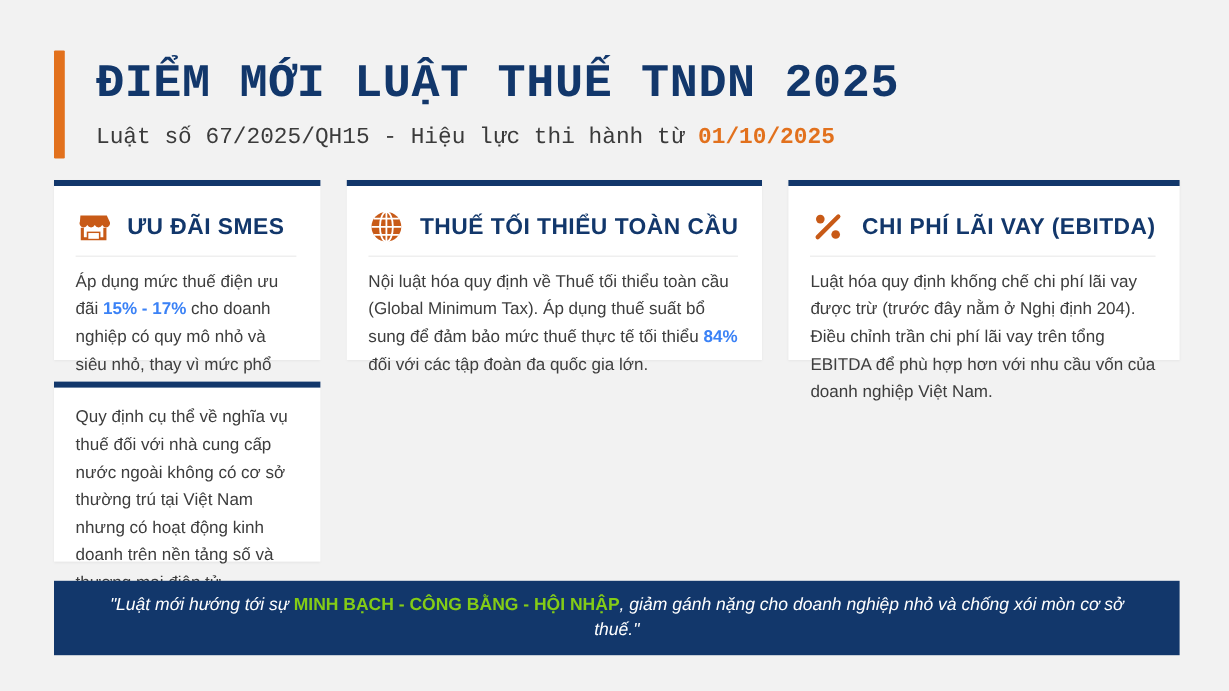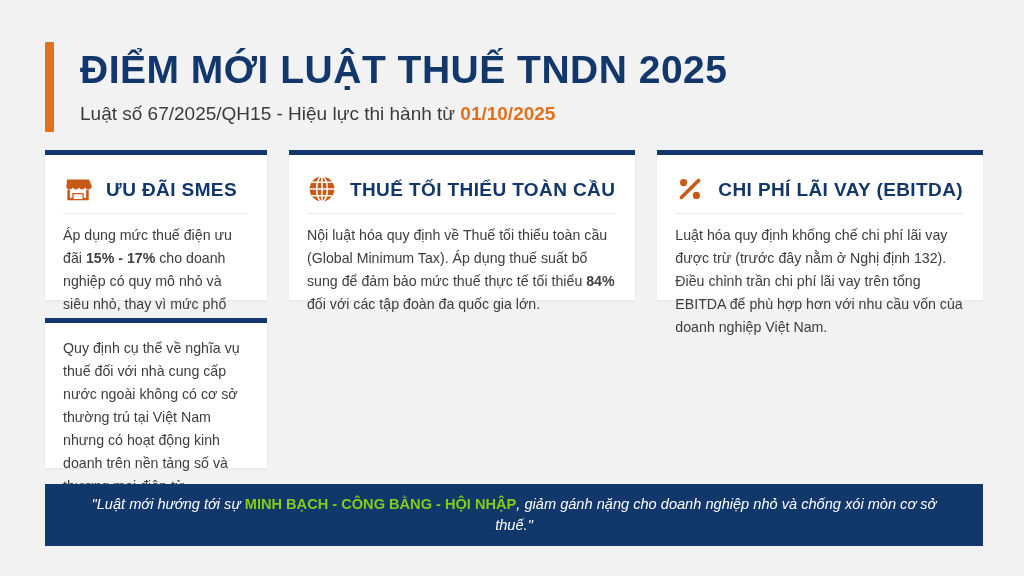--- a/index.html
+++ b/index.html
@@ -35,20 +35,21 @@
     width: 9px;
     background: #E2711D;
     flex: 0 0 9px;
     border-radius: 1px;
   }
   .header-text {
     padding-left: 26px;
     display: flex;
     flex-direction: column;
     justify-content: center;
+    font-family: Liberation Mono, monospace;
   }
   .title {
     font-size: 39px;
     font-weight: bold;
     color: #12376B;
     letter-spacing: 0.5px;
     line-height: 1.08;
     white-space: nowrap;
     margin: 0 0 12px 0;
   }
@@ -109,21 +110,21 @@
     letter-spacing: 0.4px;
     line-height: 1;
     white-space: nowrap;
   }
   .card-body {
     font-size: 14.2px;
     line-height: 1.62;
     color: #3d3d3d;
   }
   .card-body b {
-    color: #404040;
+    color: #3b82f6;
     font-weight: bold;
   }
 
   
   .footer {
     position: absolute;
     left: 45px;
     top: 484px;
     width: 938px;
     height: 62px;
@@ -199,21 +200,21 @@
       <div class="card-head">
         <span class="card-icon">
           <svg width="28" height="28" viewBox="0 0 28 28" fill="none">
             <circle cx="7.6" cy="7.6" r="3.6" fill="#C85A17"></circle>
             <circle cx="20.4" cy="20.4" r="3.6" fill="#C85A17"></circle>
             <line x1="22.6" y1="5.4" x2="5.4" y2="22.6" stroke="#C85A17" stroke-width="3.6" stroke-linecap="round"></line>
           </svg>
         </span>
         <span class="card-title">CHI PHÍ LÃI VAY (EBITDA)</span>
       </div>
-      <div class="card-body"><span>Luật hóa quy định khống chế chi phí lãi vay được trừ (trước đây nằm ở Nghị định 132). Điều chỉnh trần chi phí lãi vay trên tổng EBITDA để phù hợp hơn với nhu cầu vốn của doanh nghiệp Việt Nam.</span></div>
+      <div class="card-body"><span>Luật hóa quy định khống chế chi phí lãi vay được trừ (trước đây nằm ở Nghị định 204). Điều chỉnh trần chi phí lãi vay trên tổng EBITDA để phù hợp hơn với nhu cầu vốn của doanh nghiệp Việt Nam.</span></div>
     </div>
 
     <div class="card">
       <div class="card-body"><span>Quy định cụ thể về nghĩa vụ thuế đối với nhà cung cấp nước ngoài không có cơ sở thường trú tại Việt Nam nhưng có hoạt động kinh doanh trên nền tảng số và thương mại điện tử.</span></div>
     </div>
 
   </div>
 
   <div class="footer">
     <div class="footer-quote"><span>"Luật mới hướng tới sự </span><span class="hl">MINH BẠCH - CÔNG BẰNG - HỘI NHẬP</span><span>, giảm gánh nặng cho doanh nghiệp nhỏ và chống xói mòn cơ sở thuế."</span></div>

